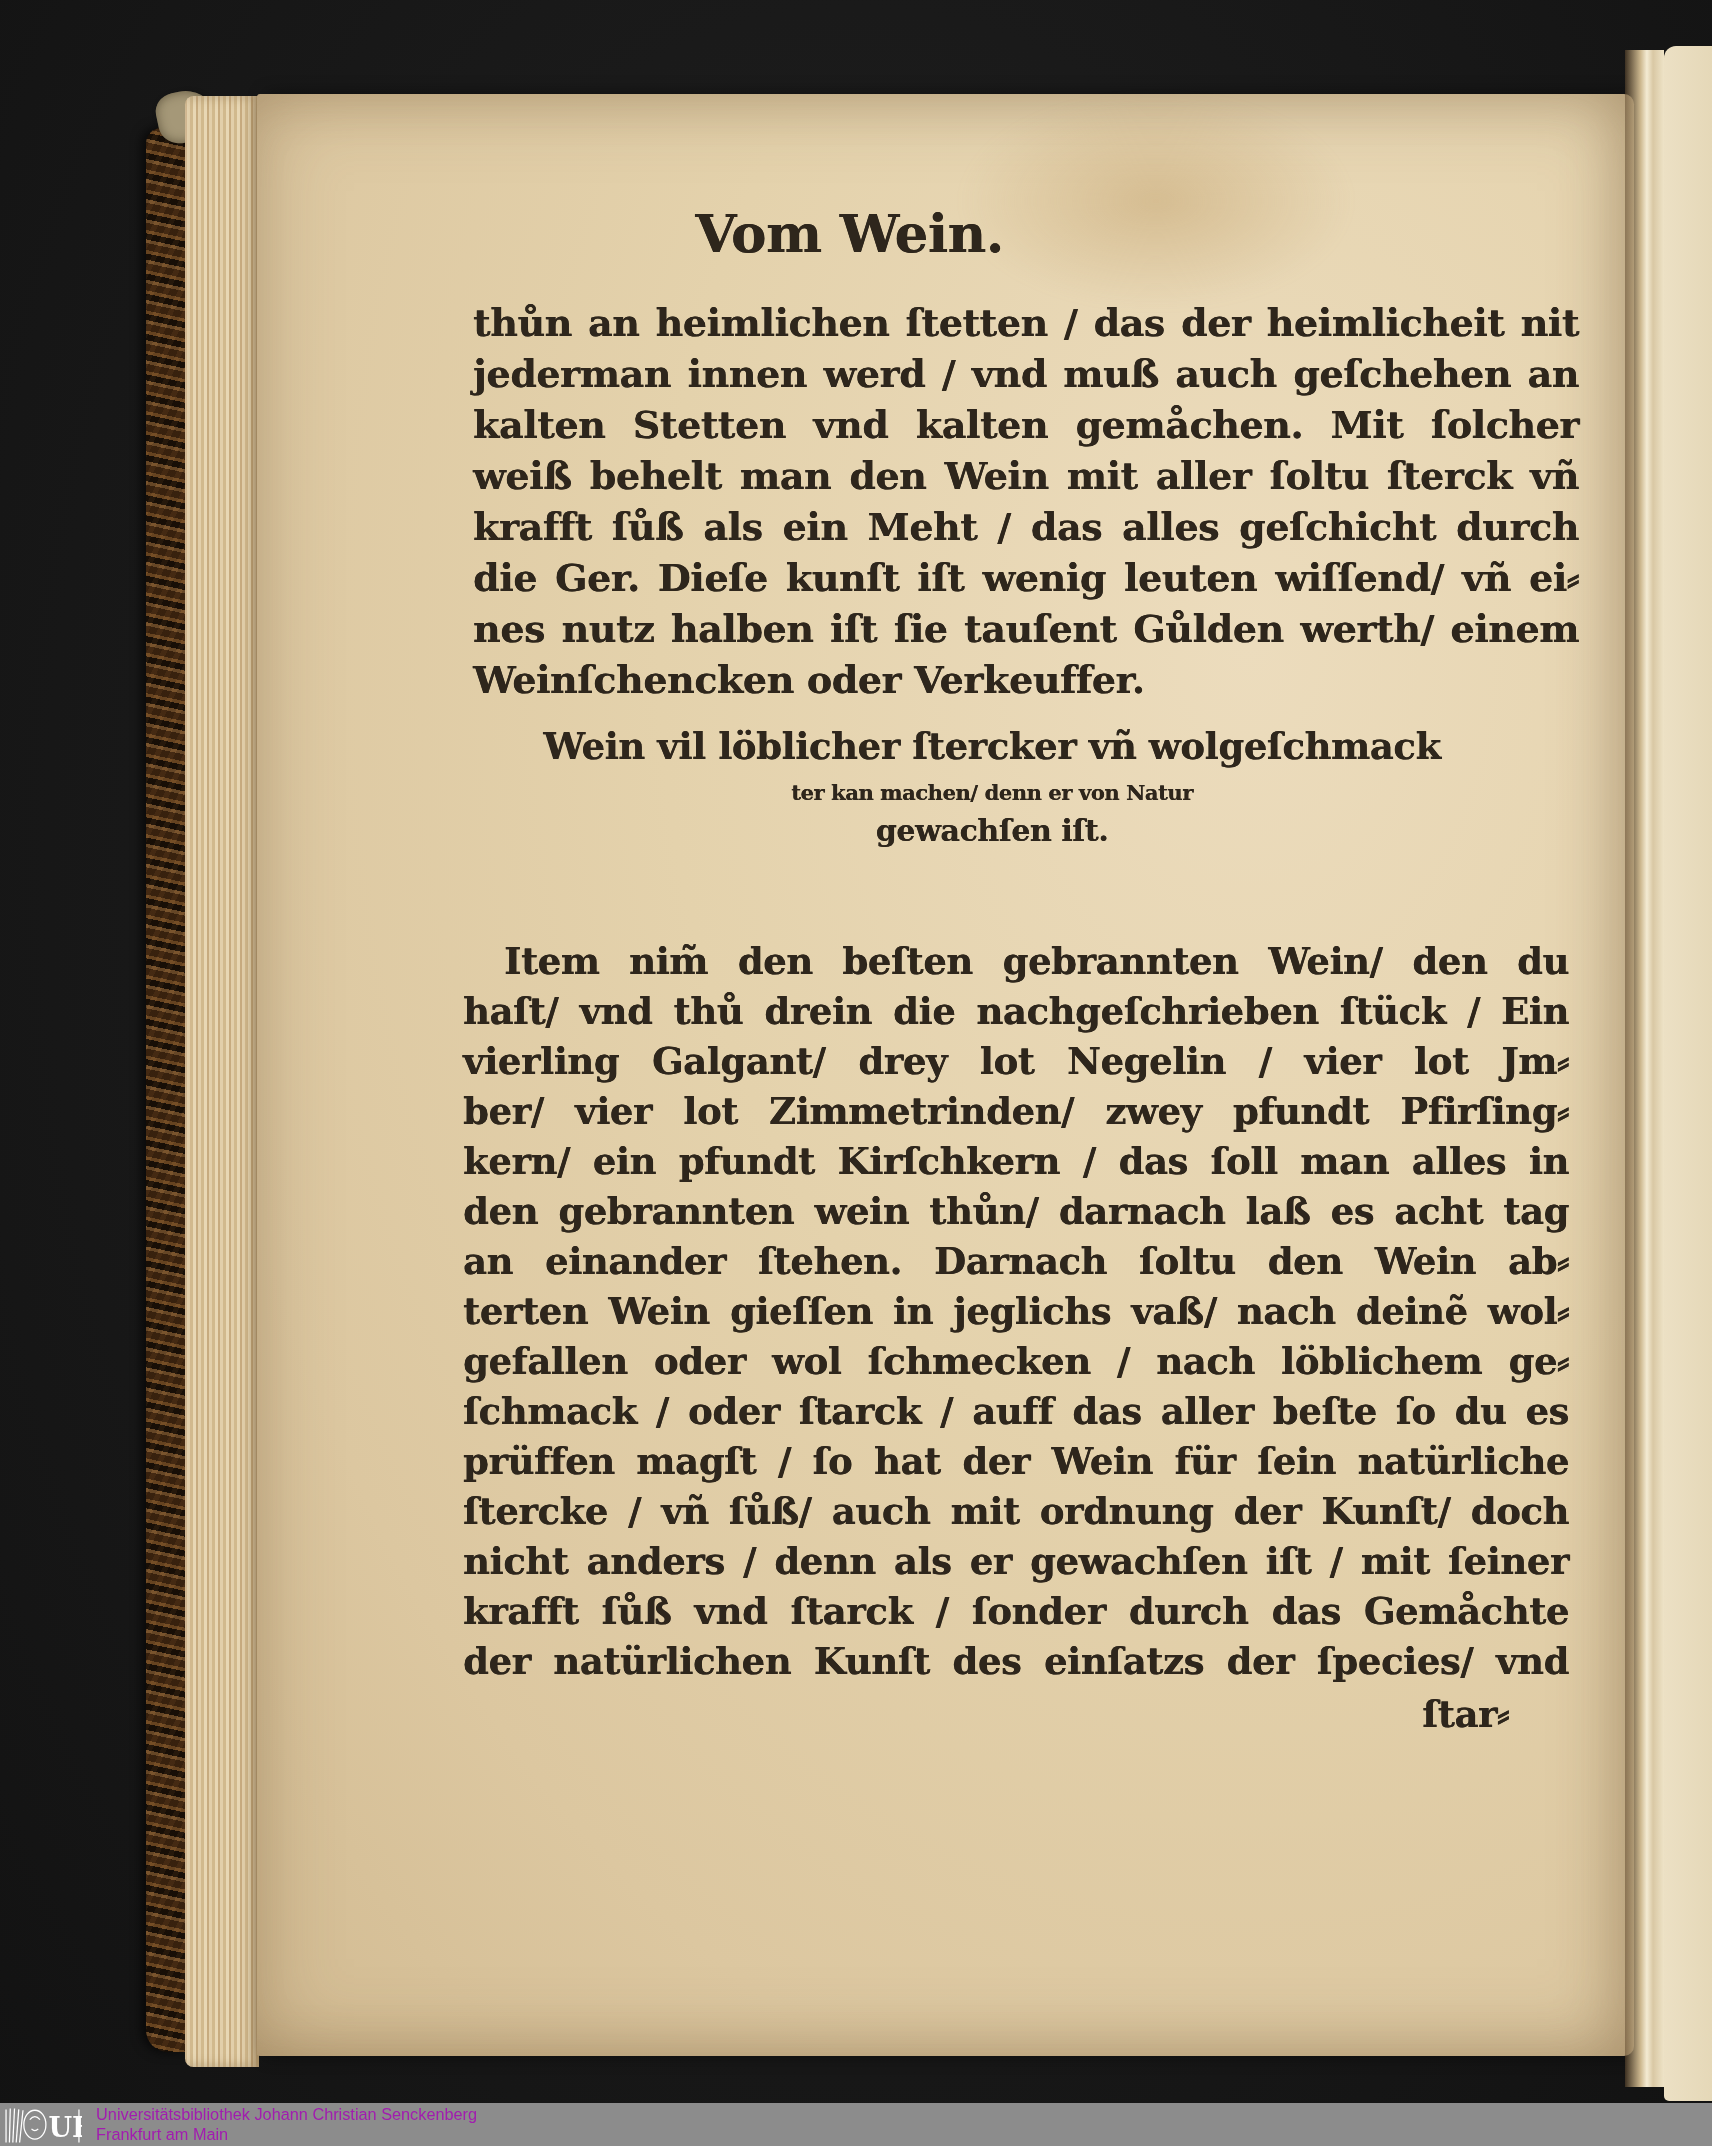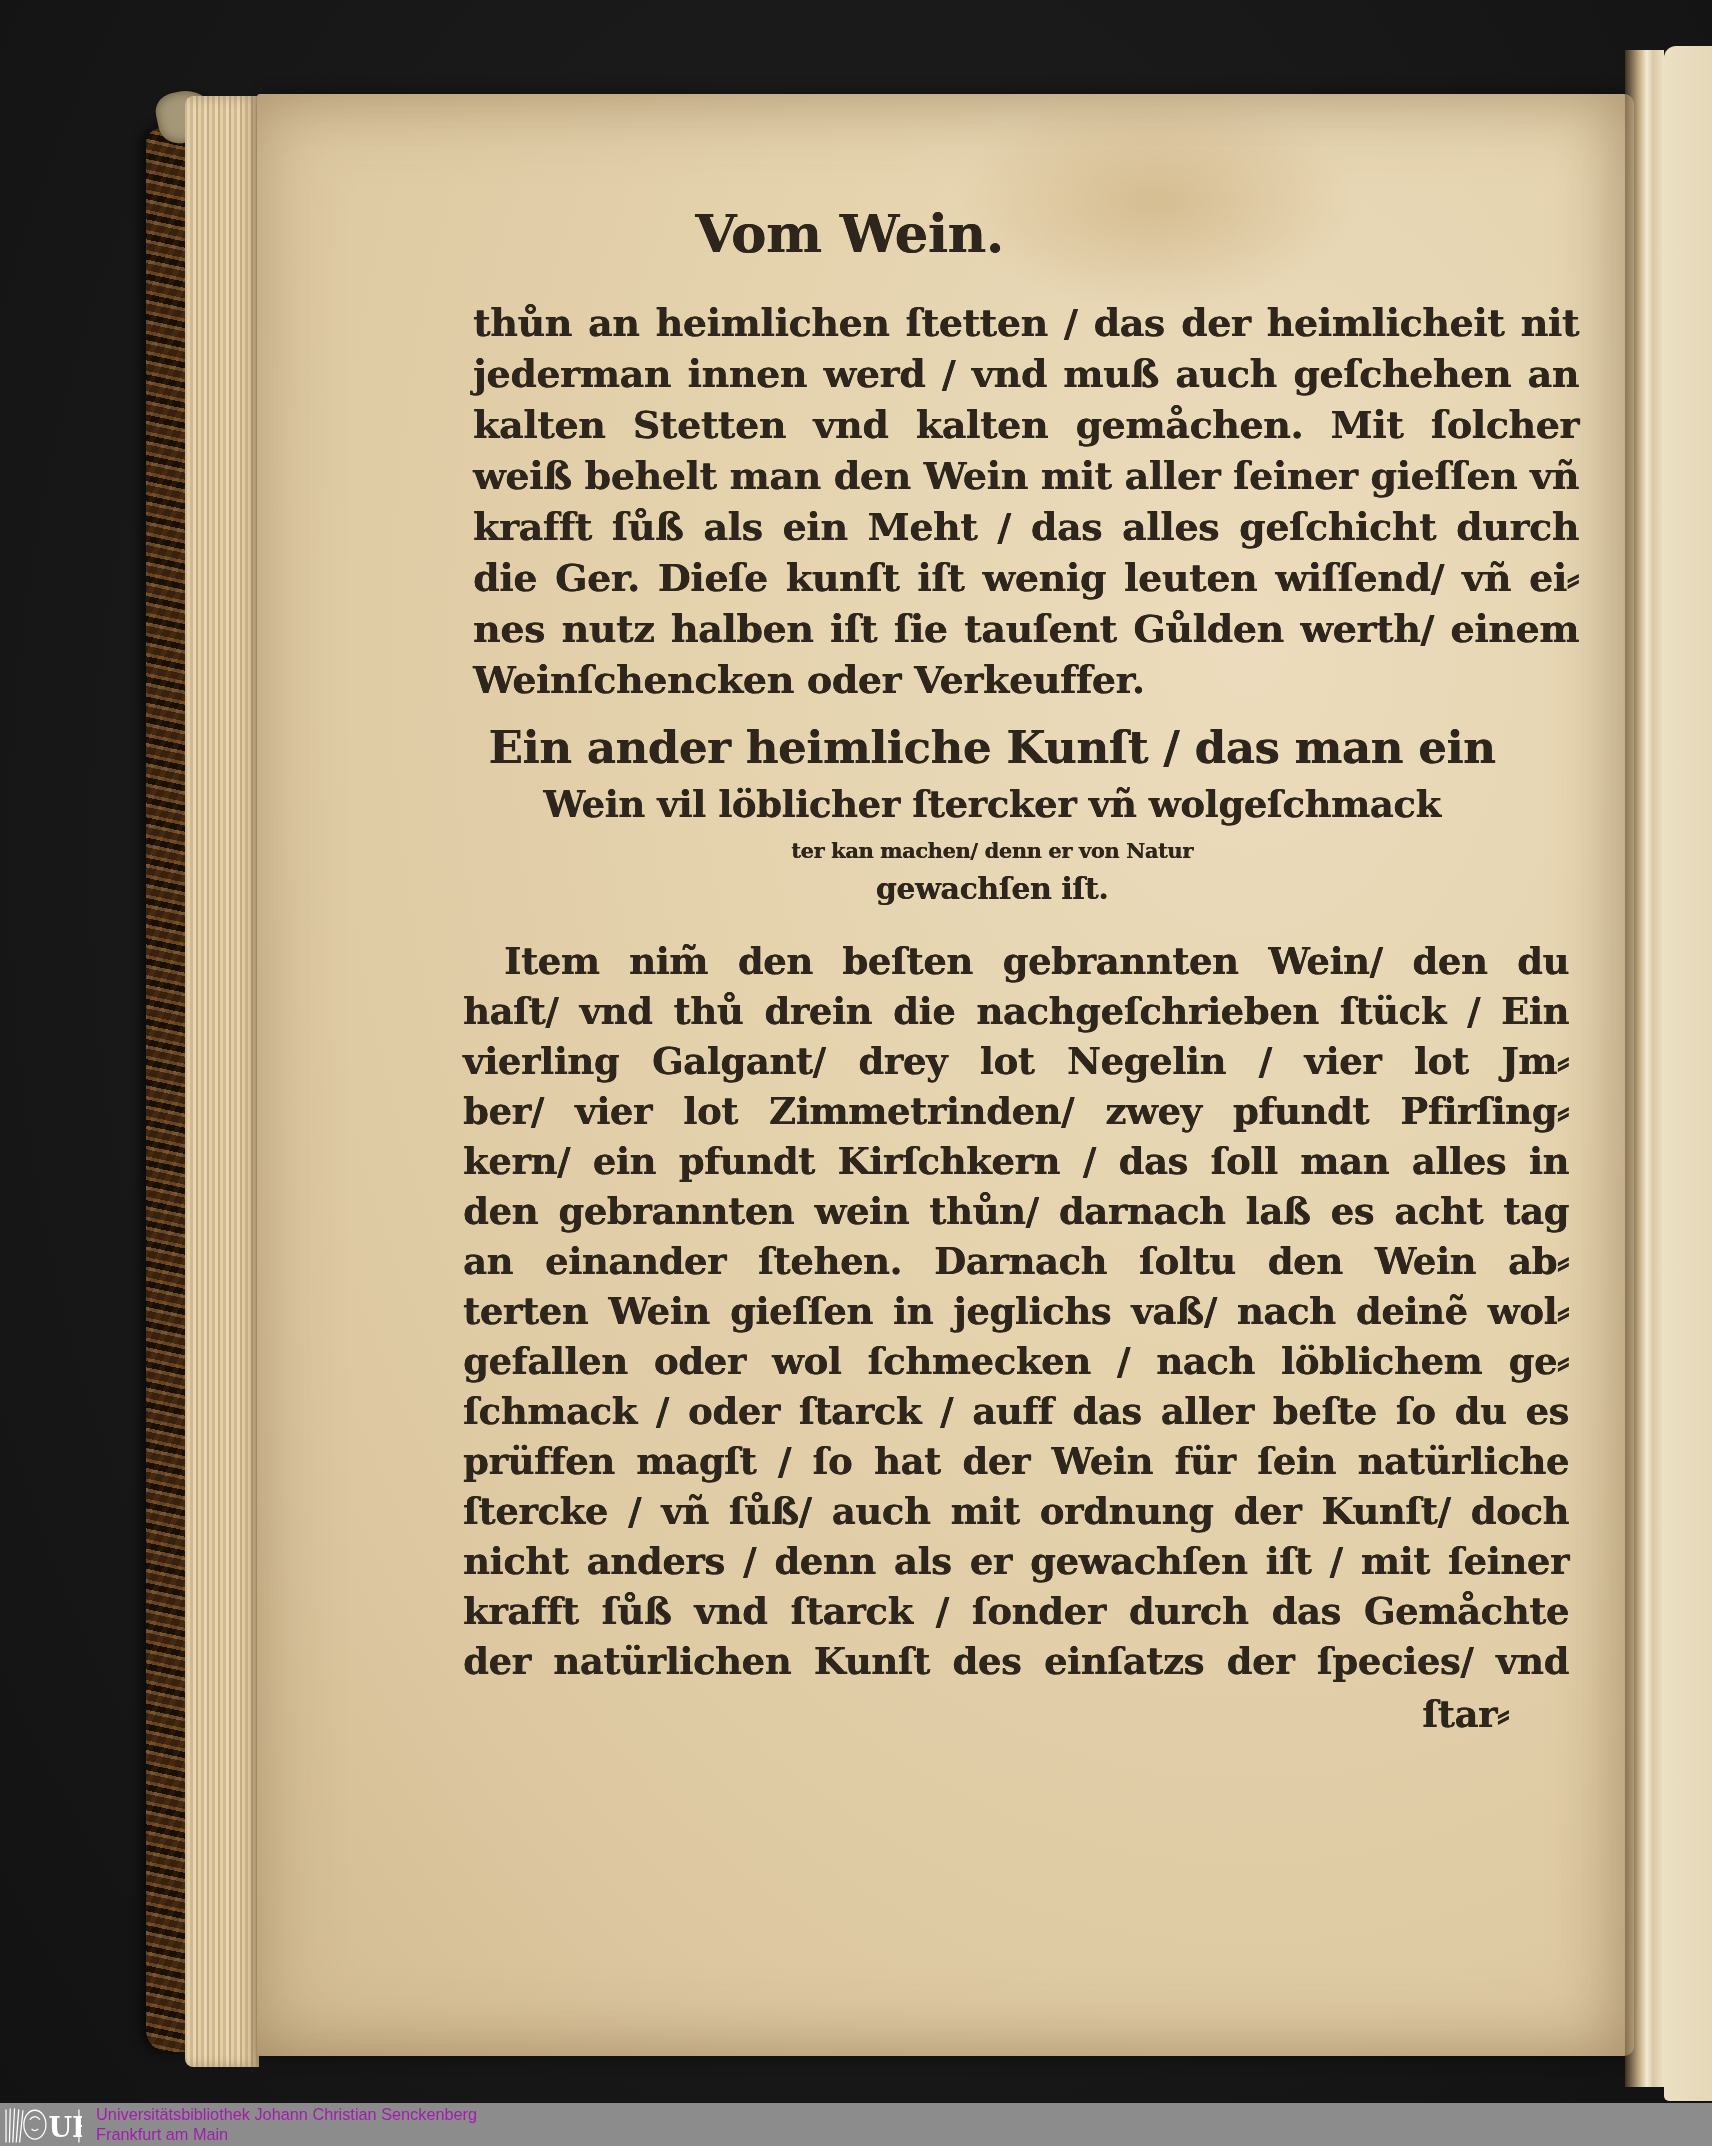--- a/index.html
+++ b/index.html
@@ -94,29 +94,28 @@
 
 <div class="page">
   <div class="stain"></div>
 
   <div class="title ink">Vom Wein.</div>
 
   <div class="para1 ink">
     <div class="line">thůn an heimlichen ſtetten / das der heimlicheit nit</div>
     <div class="line">jederman innen werd / vnd muß auch geſchehen an</div>
     <div class="line">kalten Stetten vnd kalten gemåchen. Mit ſolcher</div>
-    <div class="line">weiß behelt man den Wein mit aller ſeiner gieſſen vñ</div>
+    <div class="line">weiß behelt man den Wein mit aller ſoltu ſterck vñ</div>
     <div class="line">krafft ſůß als ein Meht / das alles geſchicht durch</div>
     <div class="line">die Ger. Dieſe kunſt iſt wenig leuten wiſſend/ vñ ei⸗</div>
     <div class="line">nes nutz halben iſt ſie tauſent Gůlden werth/ einem</div>
     <div class="line flush">Weinſchencken oder Verkeuffer.</div>
   </div>
 
   <div class="headgroup ink">
-    <div class="head-1">Ein ander heimliche Kunſt / das man ein</div>
     <div class="head-2">Wein vil löblicher ſtercker vñ wolgeſchmack</div>
     <div class="head-3">ter kan machen/ denn er von Natur</div>
     <div class="head-4">gewachſen iſt.</div>
   </div>
 
   <div class="para2 ink">
     <div class="line indent">Item nim̃ den beſten gebrannten Wein/ den du</div>
     <div class="line">haſt/ vnd thů drein die nachgeſchrieben ſtück / Ein</div>
     <div class="line">vierling Galgant/ drey lot Negelin / vier lot Jm⸗</div>
     <div class="line">ber/ vier lot Zimmetrinden/ zwey pfundt Pfirſing⸗</div>

